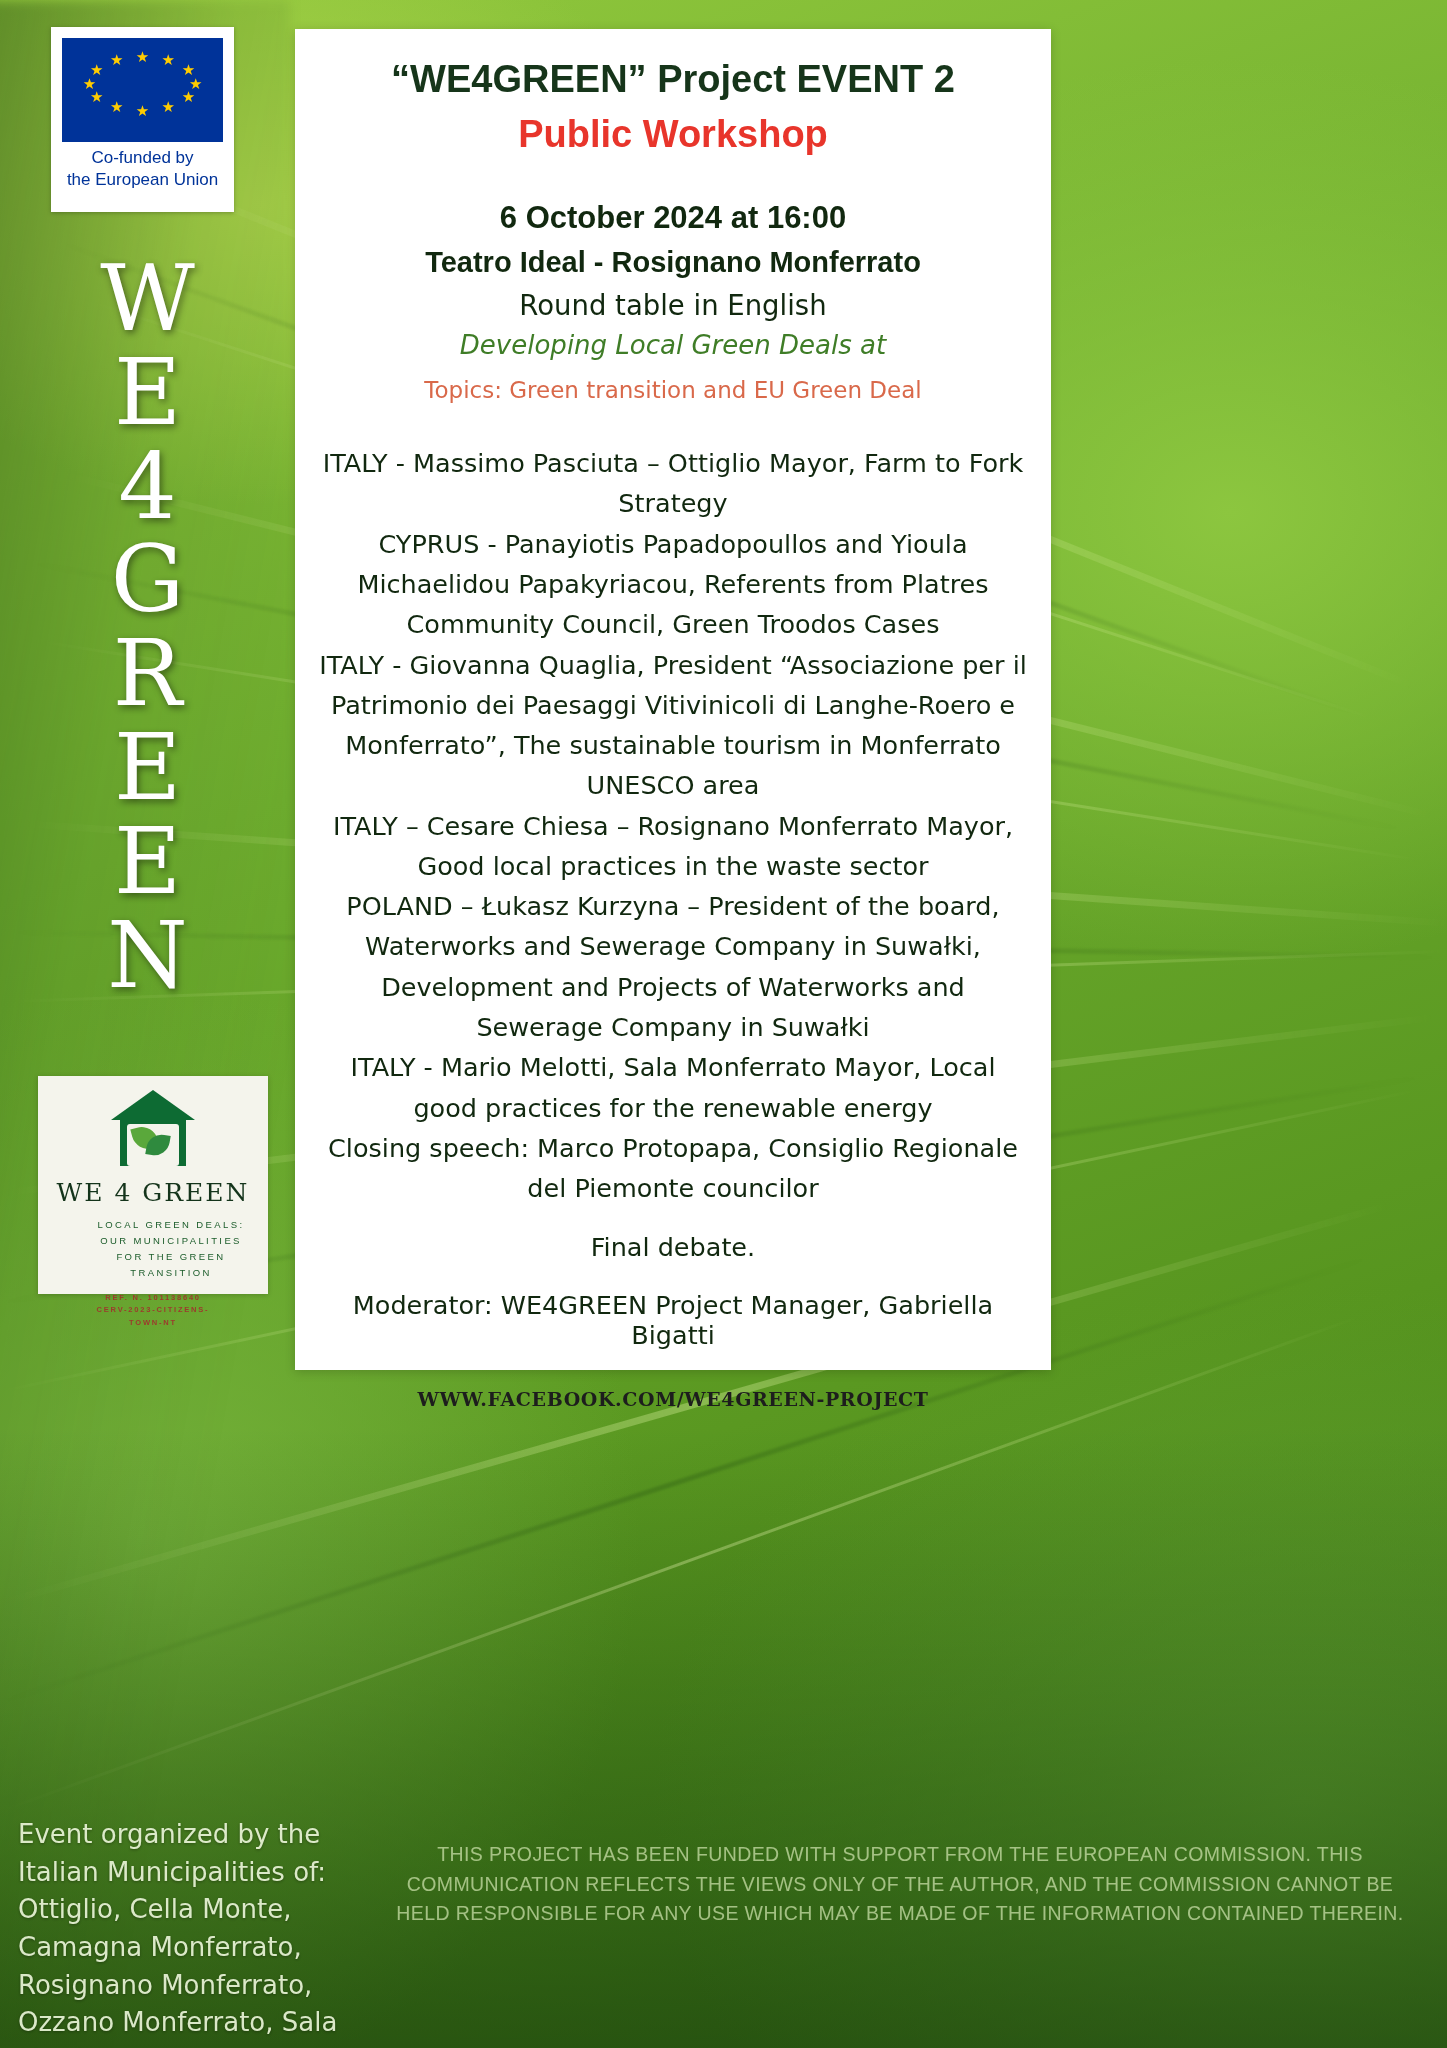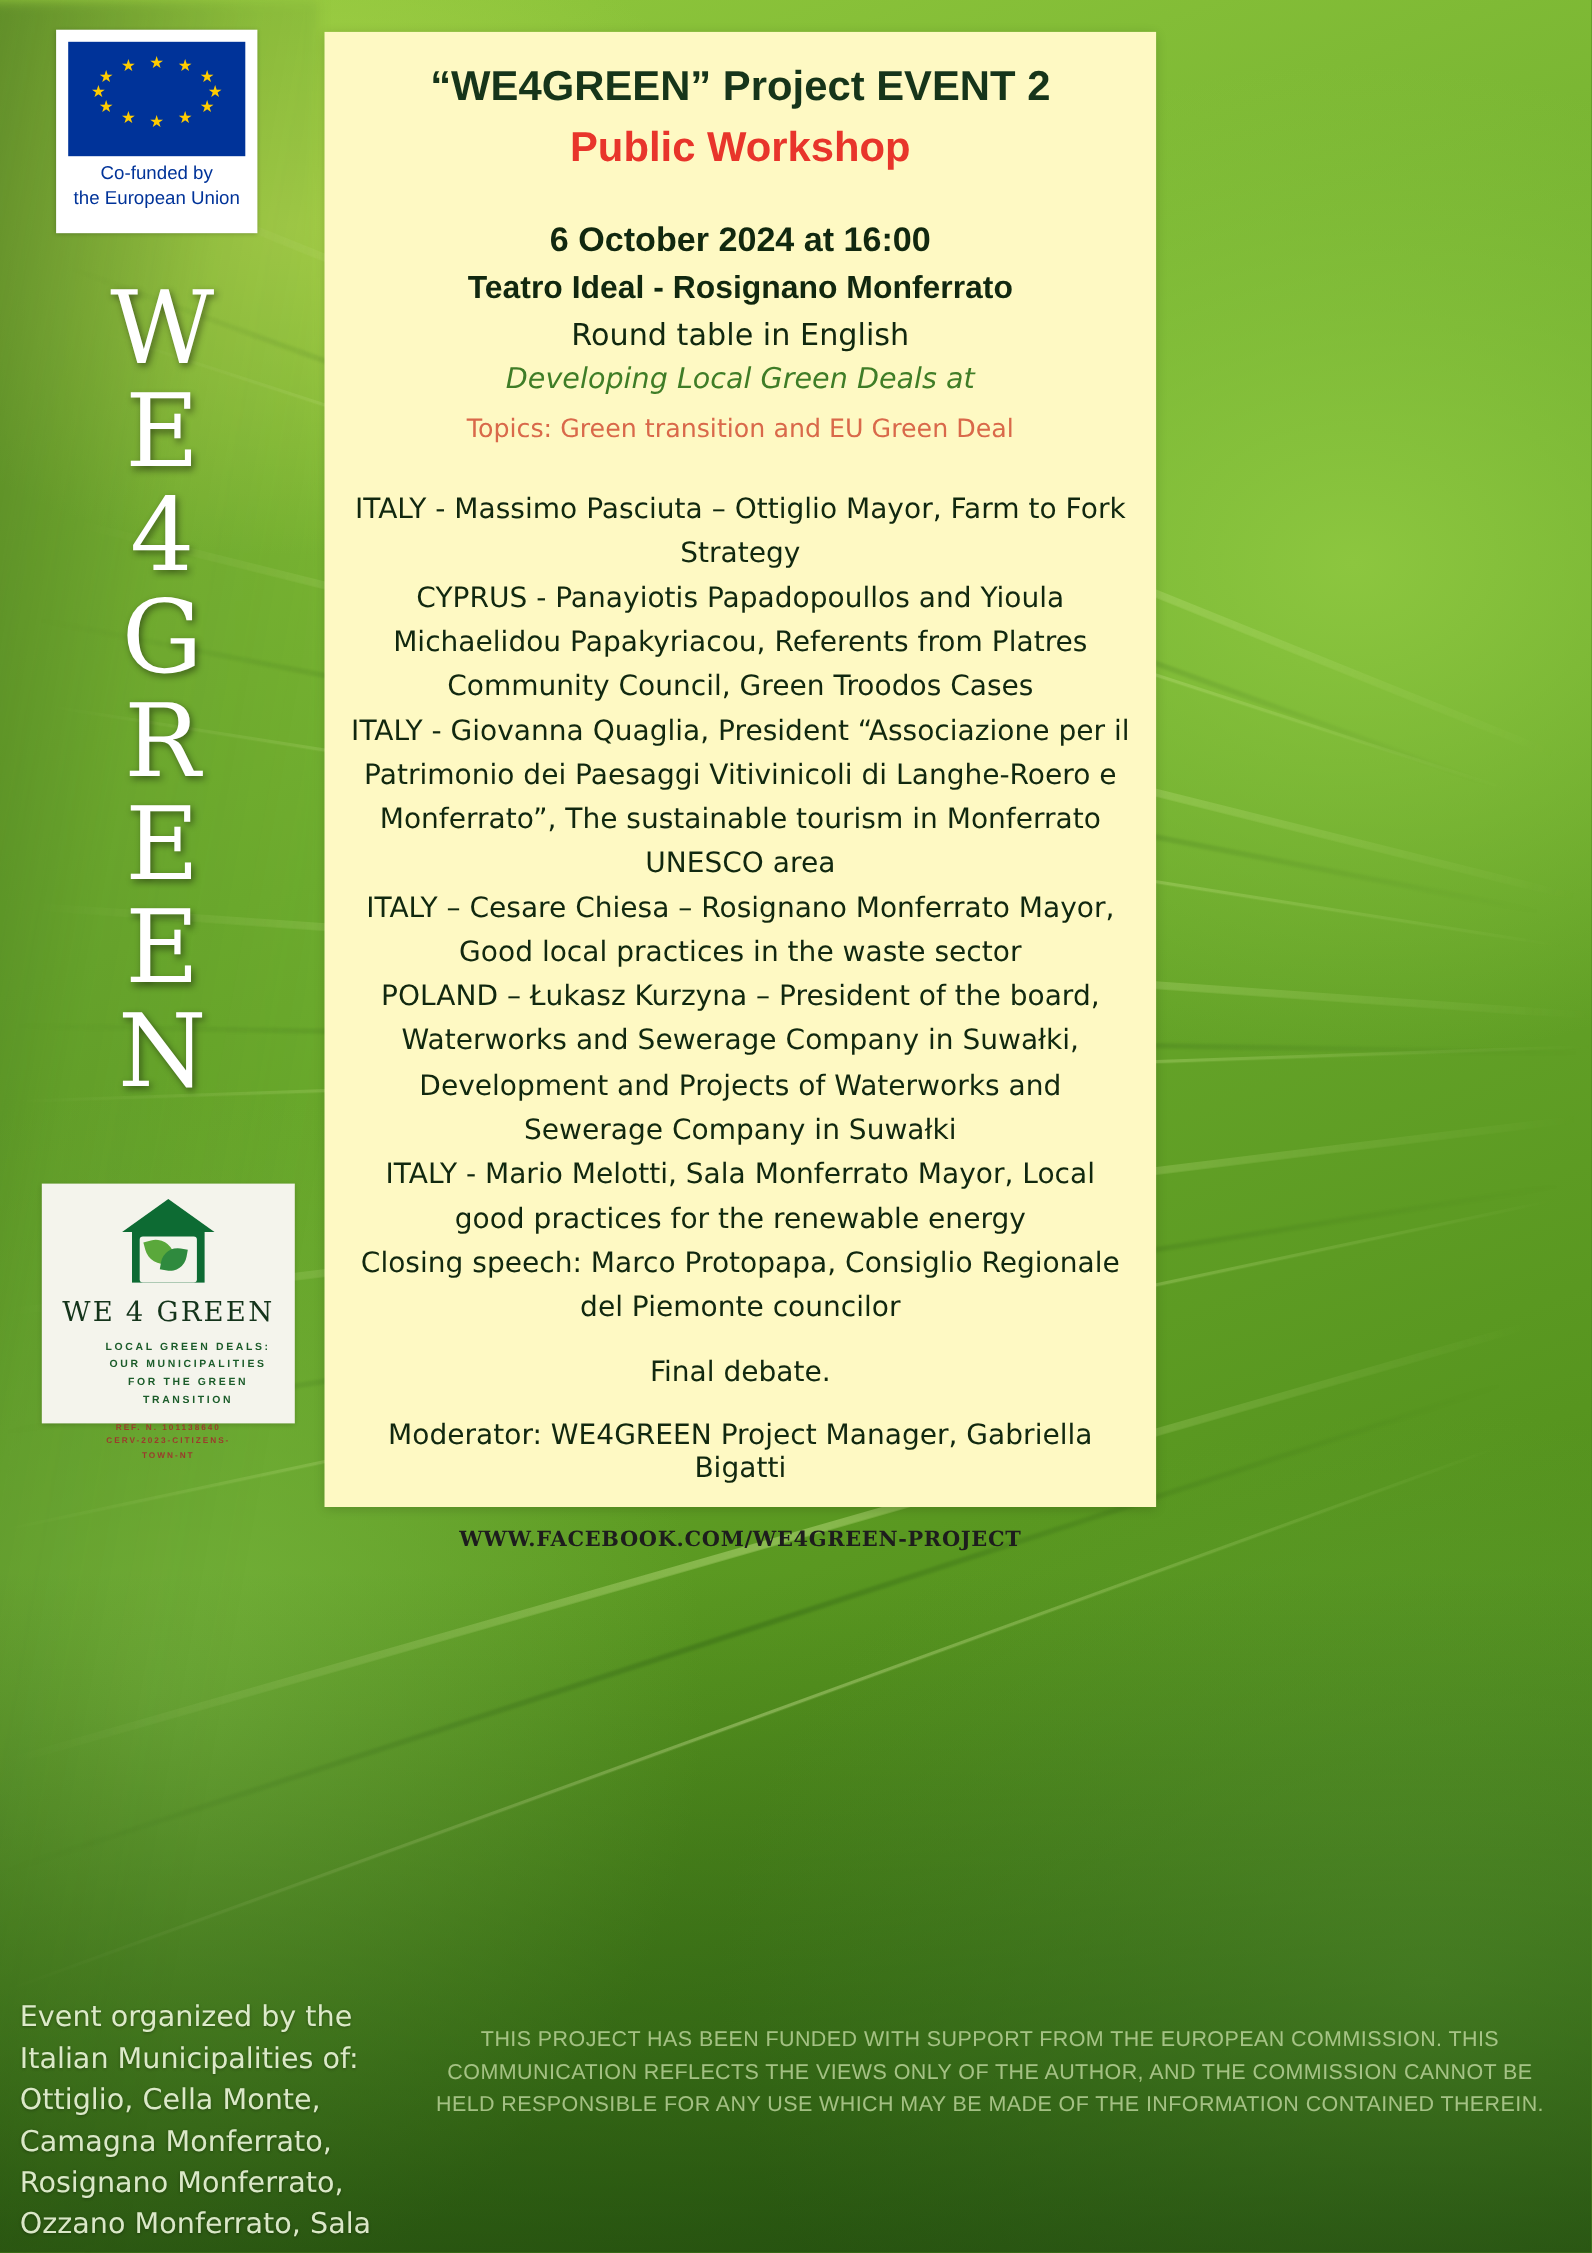--- a/index.html
+++ b/index.html
@@ -176,21 +176,21 @@
     margin-top: 12px;
     color: #14341b;
     font-family: "DejaVu Serif", serif;
     font-size: 25px;
     letter-spacing: 2px;
   }
   .w4g-sub {
     margin-top: 10px;
     color: #1b5c2a;
     font-size: 9.5px;
-    font-weight: bold;
+    font-weight: normal;
     letter-spacing: 2.4px;
     line-height: 1.7;
     font-family: "Liberation Sans", sans-serif;
     padding-left: 36px;
   }
   .w4g-ref {
     margin-top: 10px;
     color: #9c3b2c;
     font-size: 7.5px;
     font-weight: bold;
@@ -228,21 +228,21 @@
     text-transform: uppercase;
   }
 
   
   .panel {
     position: absolute;
     left: 295px;
     top: 29px;
     width: 756px;
     height: 1341px;
-    background: #fef9c3;
+    background: #ffffff;
     box-shadow: 0 2px 10px rgba(0,0,0,.18);
     padding: 0;
     box-sizing: border-box;
   }
   .panel-inner {
     padding: 28px 18px 0 18px;
     text-align: center;
   }
   .h-title {
     color: #16351a;

